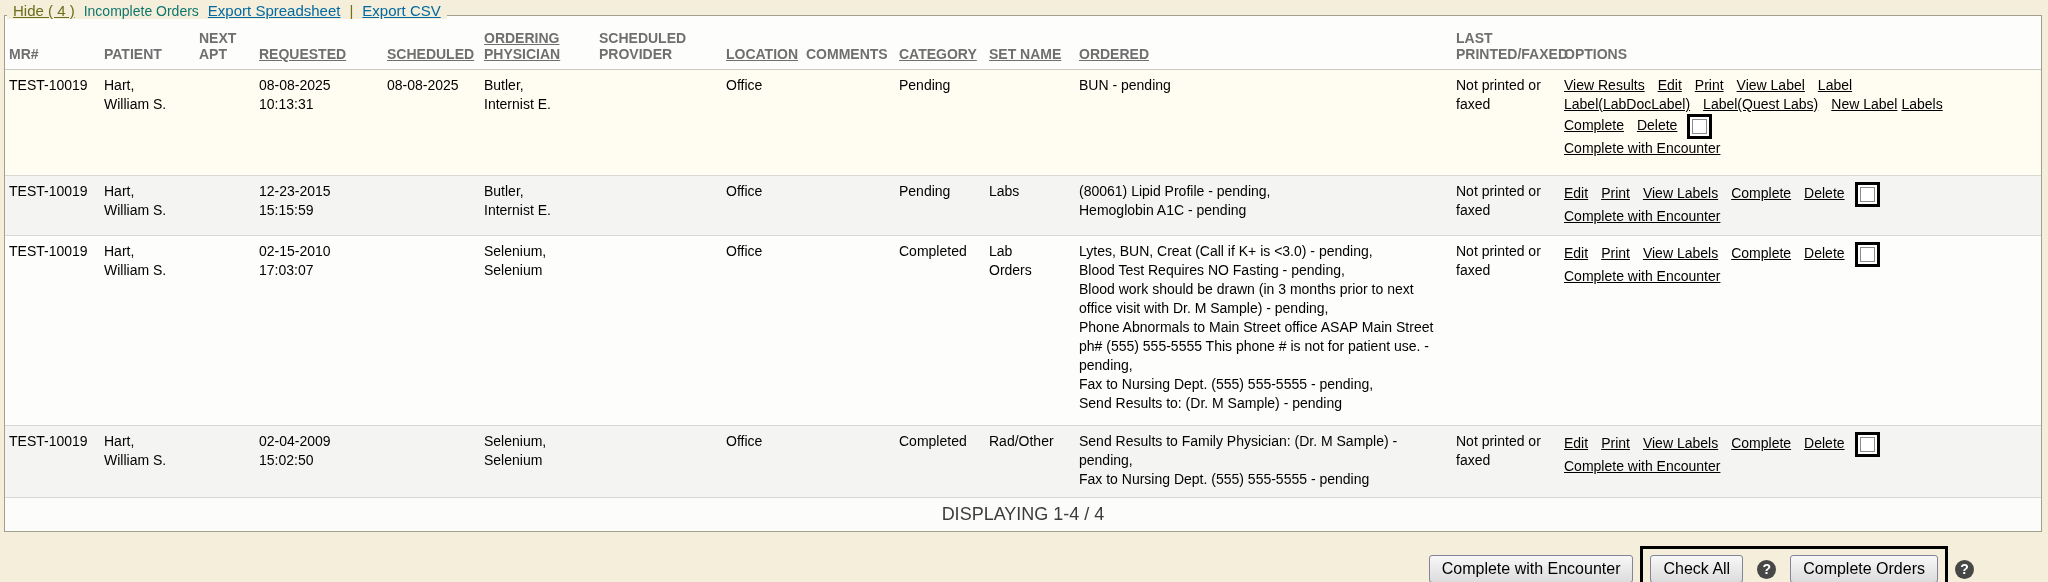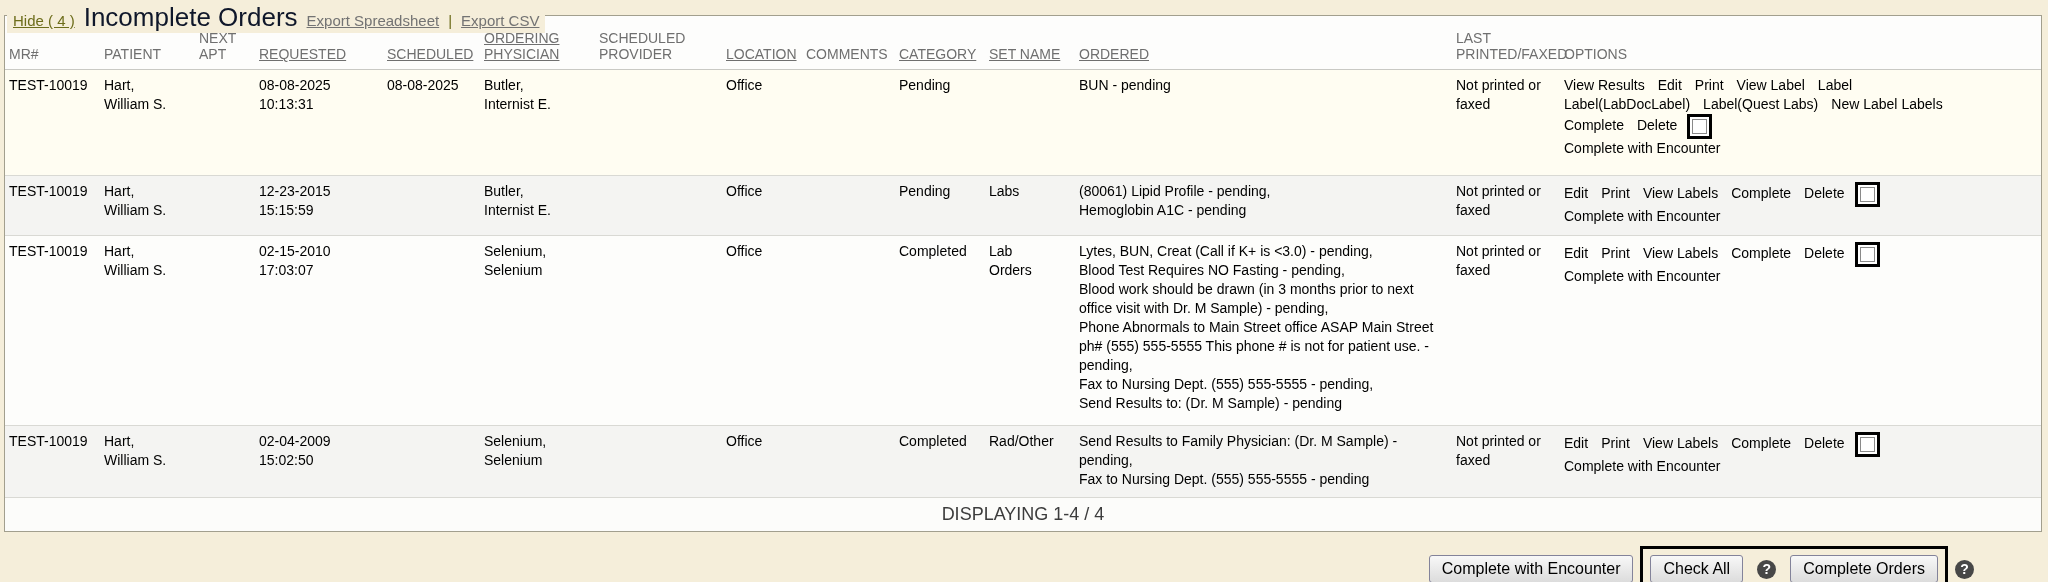--- a/index.html
+++ b/index.html
@@ -15,46 +15,46 @@
     margin:15px 6px 0 4px;
     border:1px solid #a29f8e;
     background:#fdfdfc;
   }
   .legend{
     position:absolute;top:-14px;left:2px;
     background:#f5eeda;padding:0 6px;
     display:flex;align-items:baseline;gap:9px;white-space:nowrap;
   }
   .hide-link{color:#6d6d1b;font-weight:normal;text-decoration:underline;font-size:15px;cursor:pointer;}
-  .panel-title{color:#0f172a;font-size:26px;}
-  .exp-link{color:#737373;text-decoration:underline;font-size:15px;cursor:pointer;}
+  .panel-title{color:#0f766e;font-size:14px;}
+  .exp-link{color:#0369a1;text-decoration:underline;font-size:15px;cursor:pointer;}
   .sep{color:#6d6d1b;font-size:15px;}
   
   table{border-collapse:collapse;table-layout:fixed;width:100%;}
   th{
-    color:#6f6f6f;font-weight:normal;text-align:left;
+    color:#6f6f6f;font-weight:bold;text-align:left;
     vertical-align:bottom;padding:14px 4px 7px 4px;
     font-size:14px;line-height:16px;white-space:nowrap;
   }
   th.sortable div{text-decoration:underline;cursor:pointer;}
   thead tr{border-bottom:1px solid #c9c9c4;}
   tbody td{
     vertical-align:top;padding:6px 4px;
     font-size:14px;line-height:19px;
   }
   tbody tr{border-bottom:1px solid #d9d9d4;}
   tbody tr:nth-child(1){background:#fffdf2;height:106px;}
   tbody tr:nth-child(2){background:#f4f4f2;height:60px;}
   tbody tr:nth-child(3){background:#fdfdfb;height:190px;}
   tbody tr:nth-child(4){background:#f4f4f2;height:72px;}
   tfoot td{
     text-align:center;color:#3c3c3c;background:#fcfcfa;
     padding:6px 4px;font-size:18px;
   }
-  .opt-line{white-space:nowrap;line-height:19px;}
+  .opt-line{white-space:nowrap;line-height:19px;text-decoration:underline;}
   .opt-tok{color:#000;cursor:pointer;text-decoration:none;}
   .opt-tok + .opt-tok{margin-left:13px;}
   .opt-tok.nogap{margin-left:4px;}
   .cbx{
     display:inline-block;border:3px solid #000;background:#fff;
     padding:2px;line-height:0;vertical-align:middle;margin-left:10px;cursor:pointer;
   }
   .cbx-in{display:inline-block;width:13px;height:13px;border:1px solid #8a8a8a;background:#fff;}
   
   .actions-bar{

